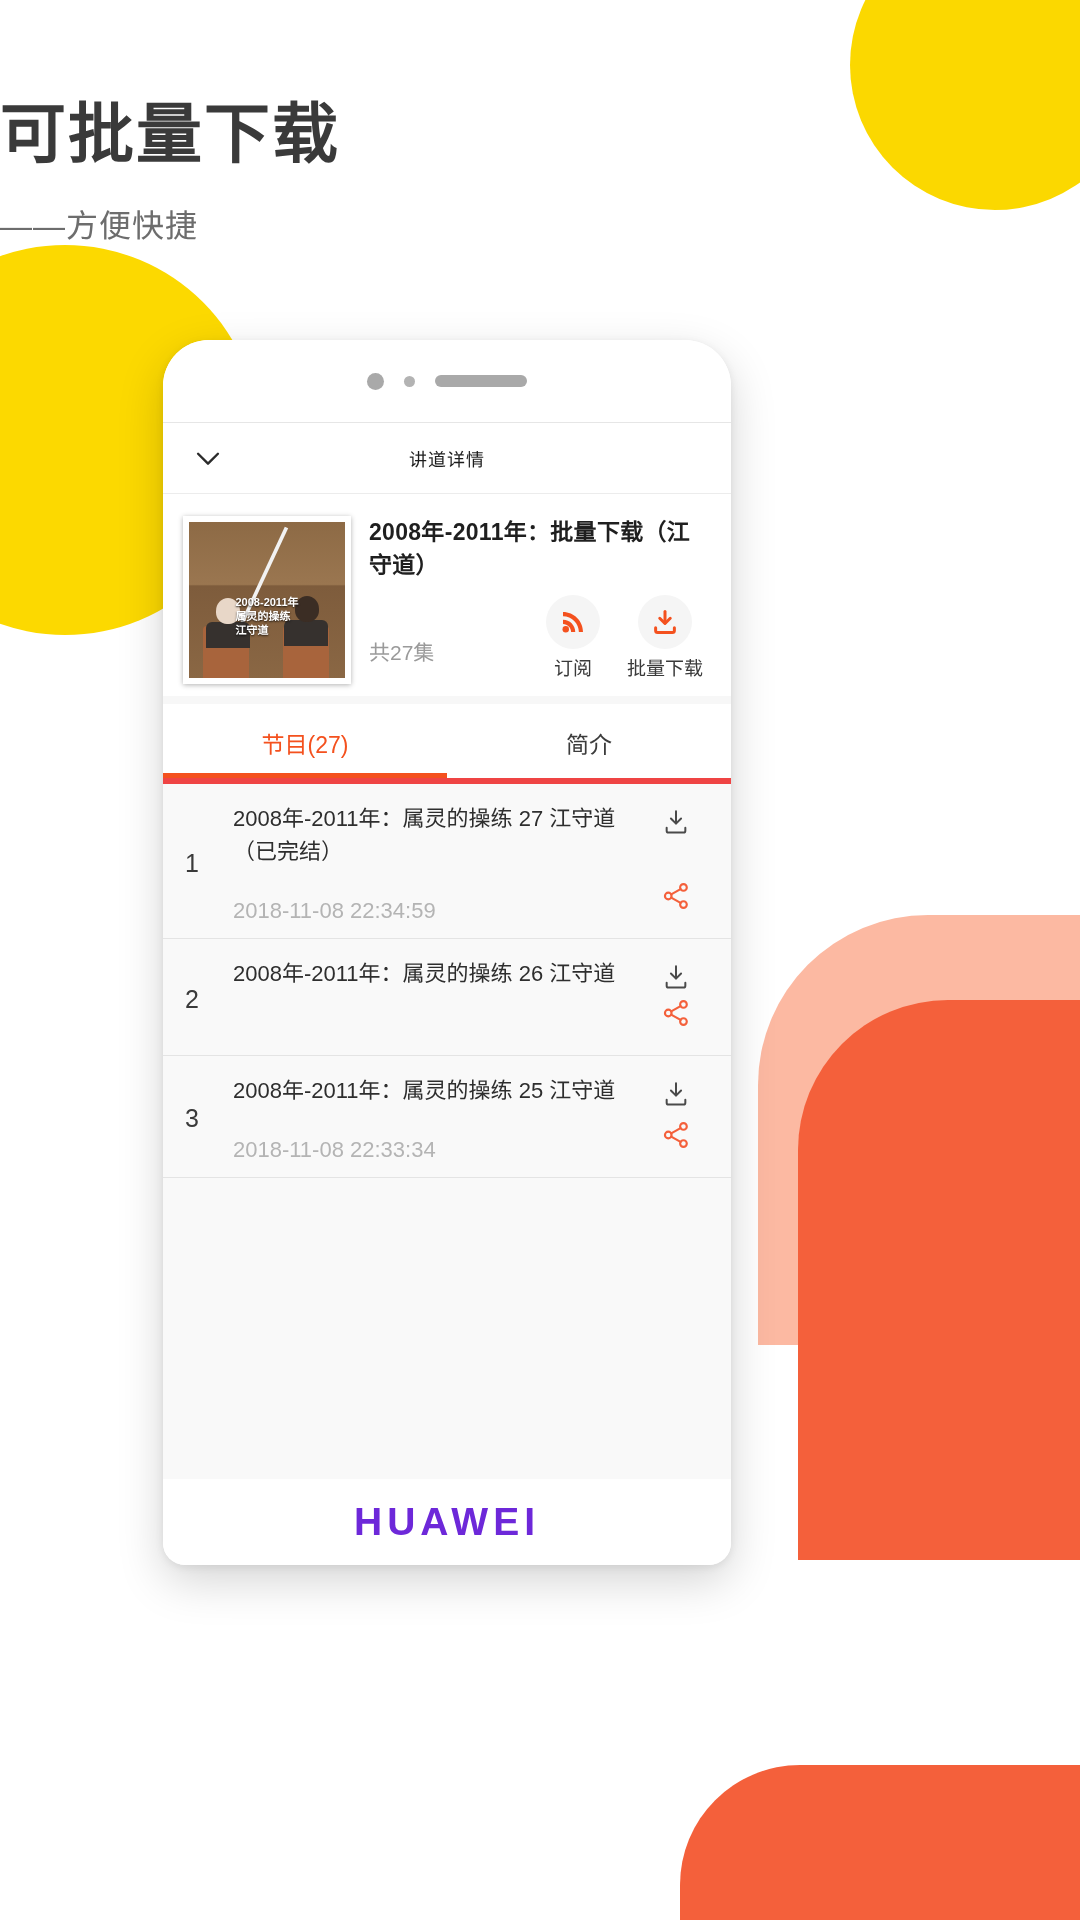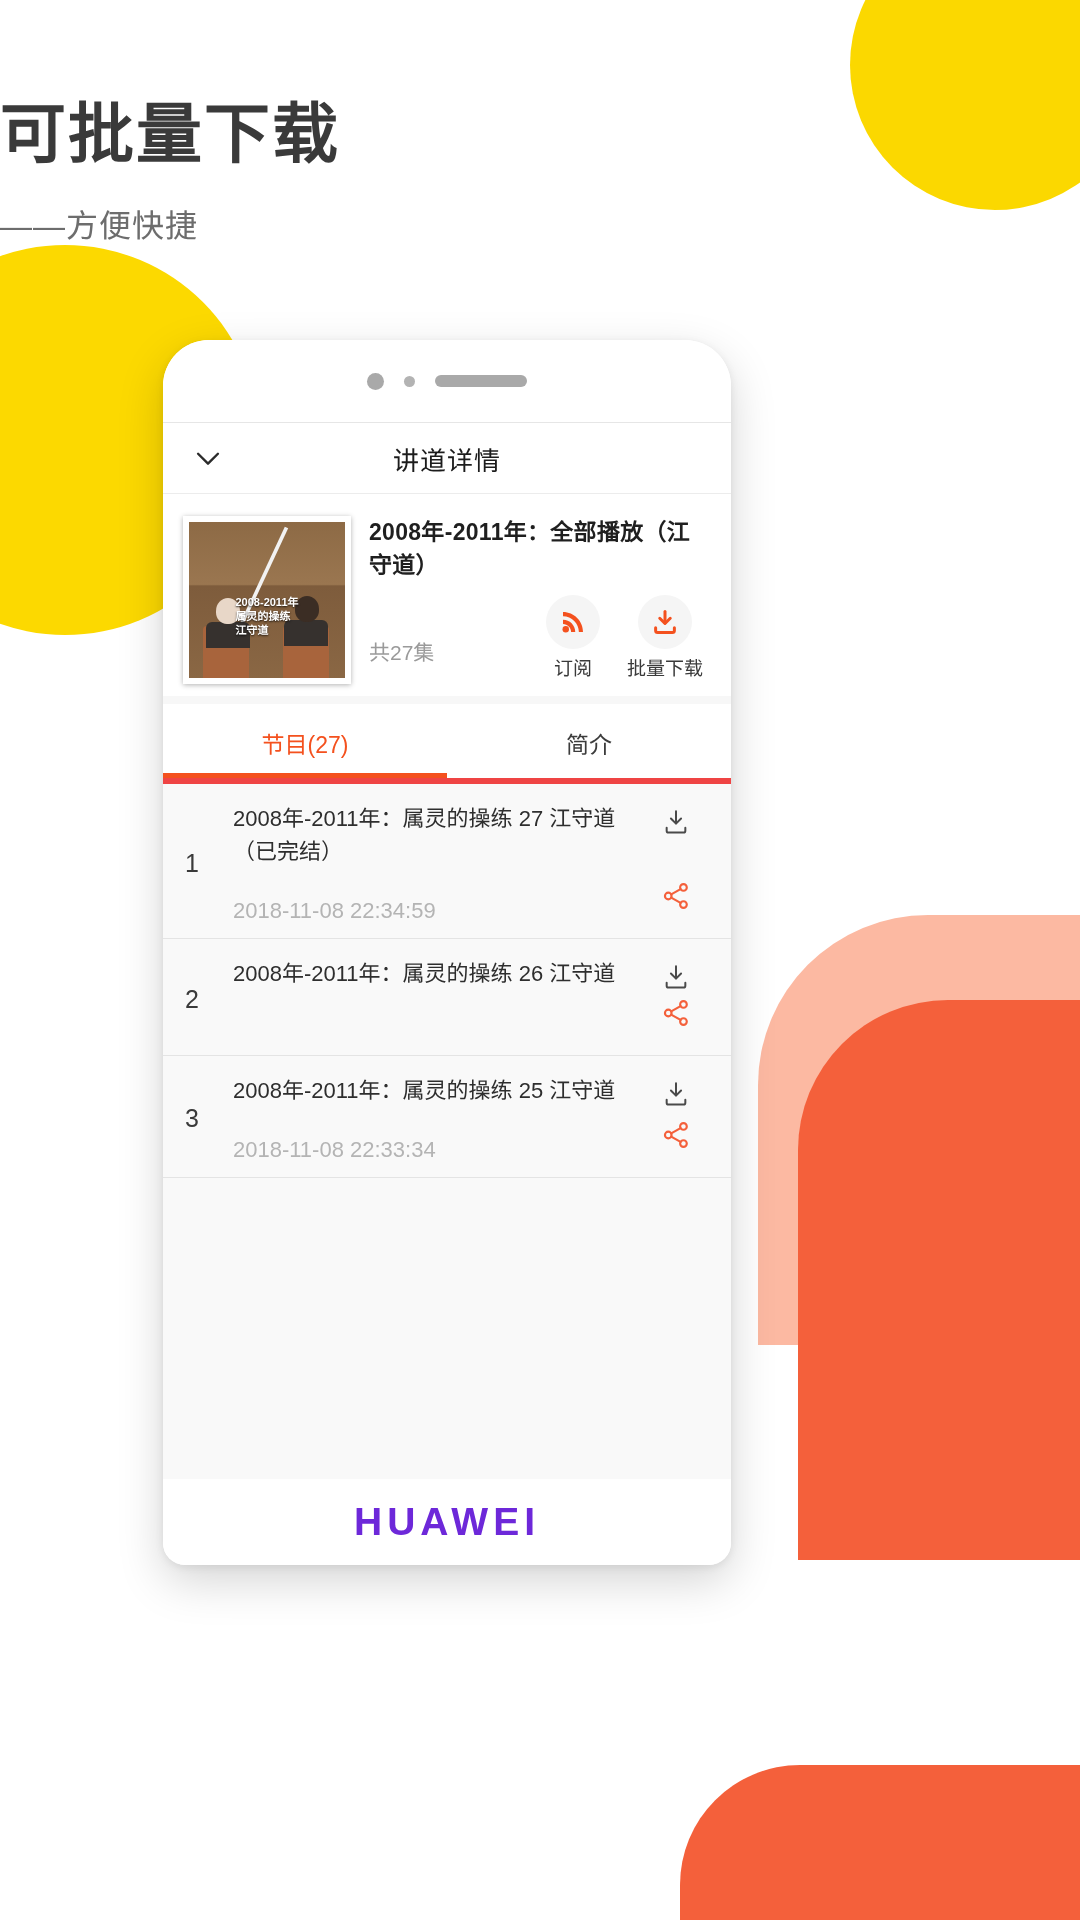--- a/index.html
+++ b/index.html
@@ -87,21 +87,21 @@
     display:flex; align-items:center;
     position:relative; background:#fff;
   }
   #back-chevron {
     position:absolute; left:28px; top:50%; transform:translateY(-50%);
     width:34px; height:34px;
     display:flex; align-items:center; justify-content:center;
   }
   #app-header-title {
     width:100%; text-align:center;
-    font-size:26px; color:#1c1c1c; letter-spacing:1px;
+    font-size:18px; color:#1c1c1c; letter-spacing:1px;
   }
 
   
   #detail-card {
     background:#fff; padding:22px 20px 12px 20px;
     display:flex; gap:18px;
   }
   #cover-thumb {
     flex:0 0 168px; width:168px; height:168px;
     border:6px solid #fff;
@@ -263,21 +263,21 @@
       <div class="ct-h1"></div>
         <div class="ct-h2"></div>
       <div class="ct-caption">
         <span>2008-2011年</span><br>
         <span>属灵的操练</span><br>
         <span>江守道</span>
       </div>
     </div>
 
     <div id="detail-right">
-      <div id="show-title">2008年-2011年：全部播放（江守道）</div>
+      <div id="show-title">2008年-2011年：批量下载（江守道）</div>
       <div id="detail-actions">
         <div id="episode-count">共27集</div>
 
         <div class="action-btn">
           <div class="action-circle">
             <svg width="30" height="30" viewBox="0 0 24 24" fill="#f4511e">
               <circle cx="6.2" cy="17.8" r="2.6"></circle>
               <path d="M4 10.2v3.3c3.6 0 6.5 2.9 6.5 6.5h3.3C13.8 14.6 9.4 10.2 4 10.2z"></path>
               <path d="M4 4v3.3C11 7.3 16.7 13 16.7 20H20C20 11.2 12.8 4 4 4z"></path>
             </svg>

